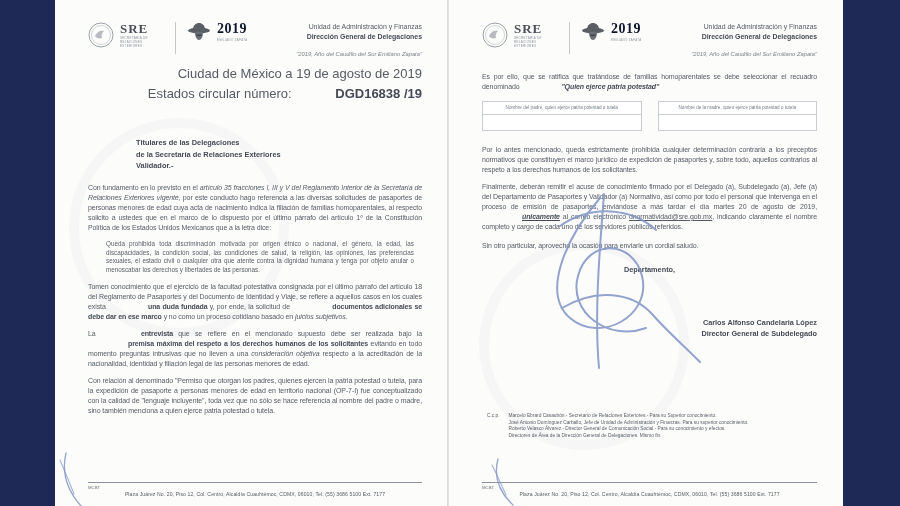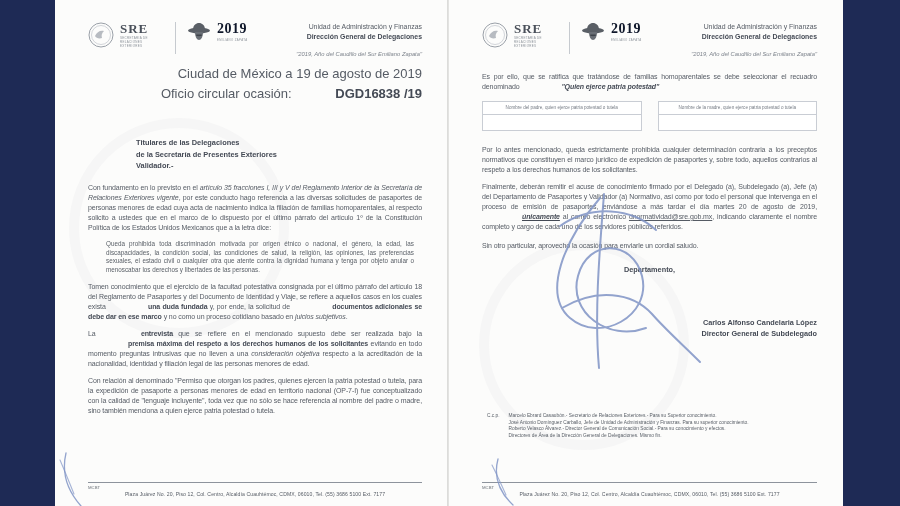--- a/index.html
+++ b/index.html
@@ -96,26 +96,26 @@
         </div>
         <div class="dept">
           <div>Unidad de Administración y Finanzas</div>
           <div class="b">Dirección General de Delegaciones</div>
           <div class="motto">"2019, Año del Caudillo del Sur Emiliano Zapata"</div>
         </div>
       </div>
 
       <div class="dateblock">
         <div>Ciudad de México a 19 de agosto de 2019</div>
-        <div><span>Oficio circular ocasión: </span><span class="bd">DGD16838 /19</span></div>
+        <div><span>Estados circular número: </span><span class="bd">DGD16838 /19</span></div>
       </div>
 
       <div class="addr">
         <div>Titulares de las Delegaciones</div>
-        <div>de la Secretaría de Presentes Exteriores</div>
+        <div>de la Secretaría de Relaciones Exteriores</div>
         <div>Validador.-</div>
       </div>
 
       <p class="para p-first"><span>Con fundamento en lo previsto en el </span><span class="it">artículo 35 fracciones I, III y V del Reglamento Interior de la Secretaría de Relaciones Exteriores vigente</span><span>, por este conducto hago referencia a las diversas solicitudes de pasaportes de personas menores de edad cuya acta de nacimiento indica la filiación de familias homoparentales, al respecto solicito a ustedes que en el marco de lo dispuesto por el último párrafo del artículo 1º de la Constitución Política de los Estados Unidos Mexicanos que a la letra dice:</span></p>
 
       <p class="quote">Queda prohibida toda discriminación motivada por origen étnico o nacional, el género, la edad, las discapacidades, la condición social, las condiciones de salud, la religión, las opiniones, las preferencias sexuales, el estado civil o cualquier otra que atente contra la dignidad humana y tenga por objeto anular o menoscabar los derechos y libertades de las personas.</p>
 
       <p class="para"><span>Tomen conocimiento que el ejercicio de la facultad potestativa consignada por el último párrafo del artículo 18 del Reglamento de Pasaportes y del Documento de Identidad y Viaje, se refiere a aquellos casos en los cuales exista </span><span class="bd">una duda fundada</span><span> y, por ende, la solicitud de </span><span class="bd">documentos adicionales se debe dar en ese marco</span><span> y no como un proceso cotidiano basado en </span><span class="it">juicios subjetivos</span><span>.</span></p>
 
       <p class="para"><span>La </span><span class="bd">entrevista</span><span> que se refiere en el mencionado supuesto debe ser realizada bajo la </span><span class="bd">premisa máxima del respeto a los derechos humanos de los solicitantes</span><span> evitando en todo momento preguntas intrusivas que no lleven a una </span><span class="it">consideración objetiva</span><span> respecto a la acreditación de la nacionalidad, identidad y filiación legal de las personas menores de edad.</span></p>

